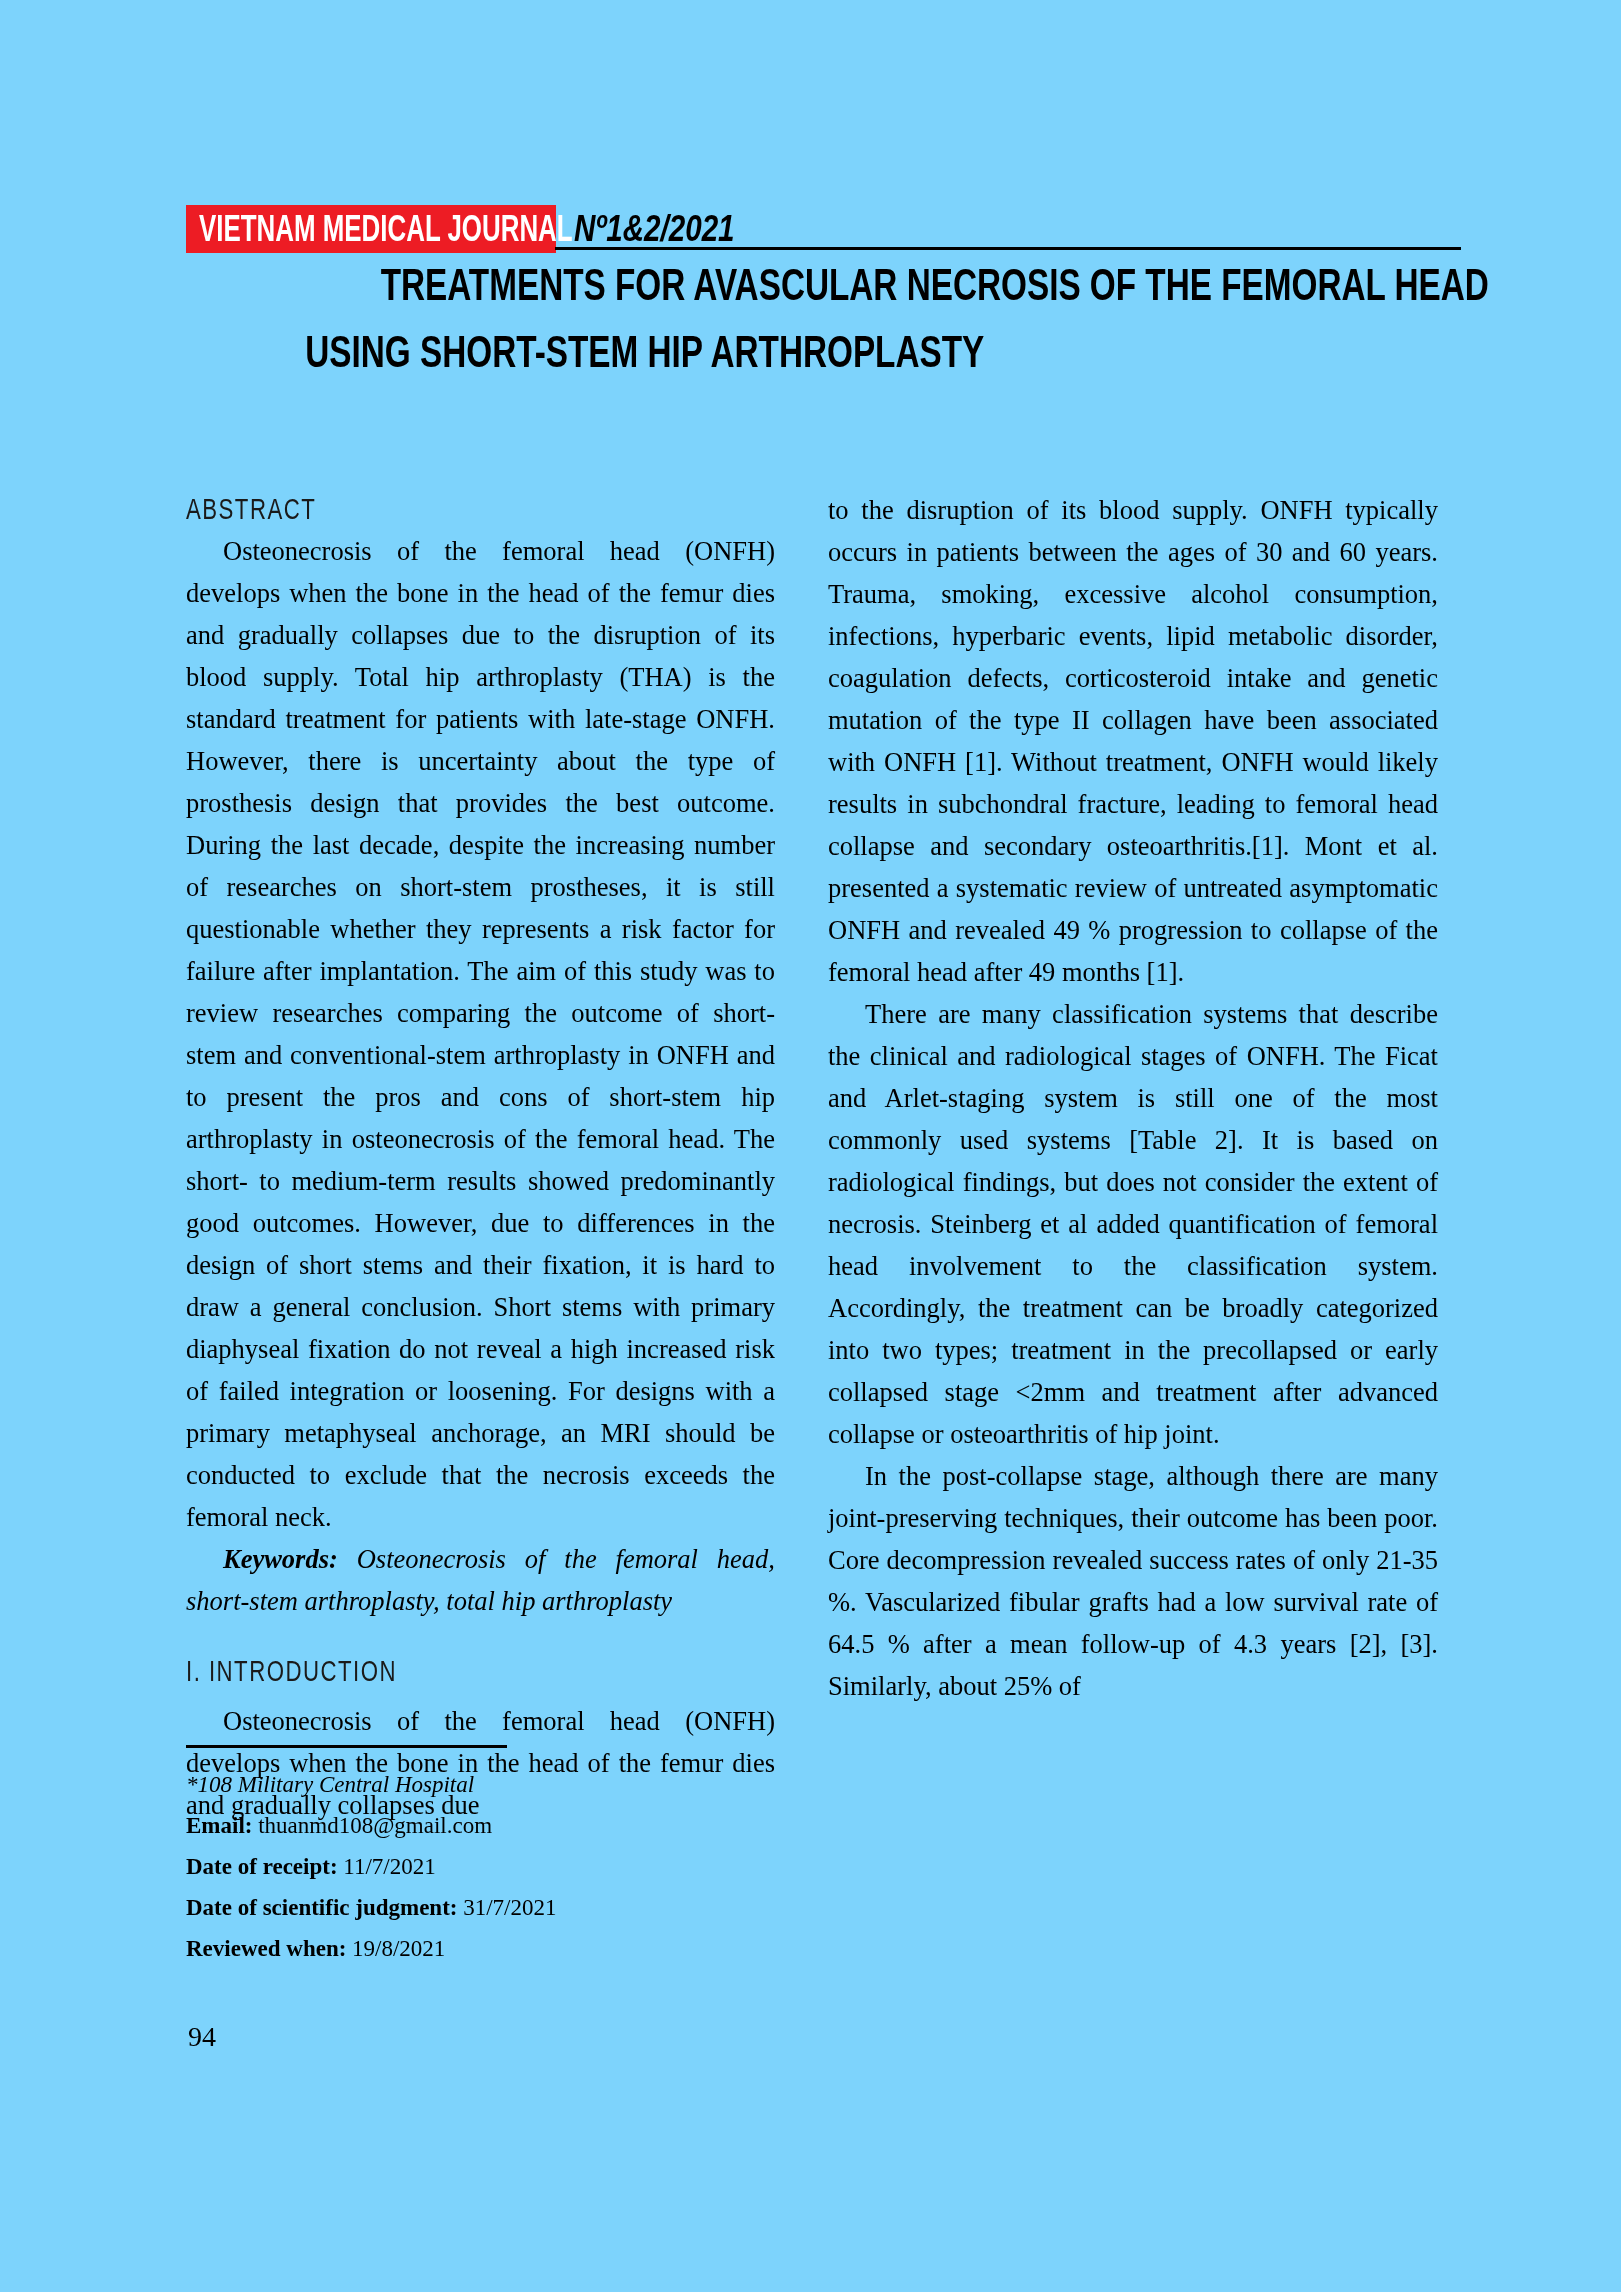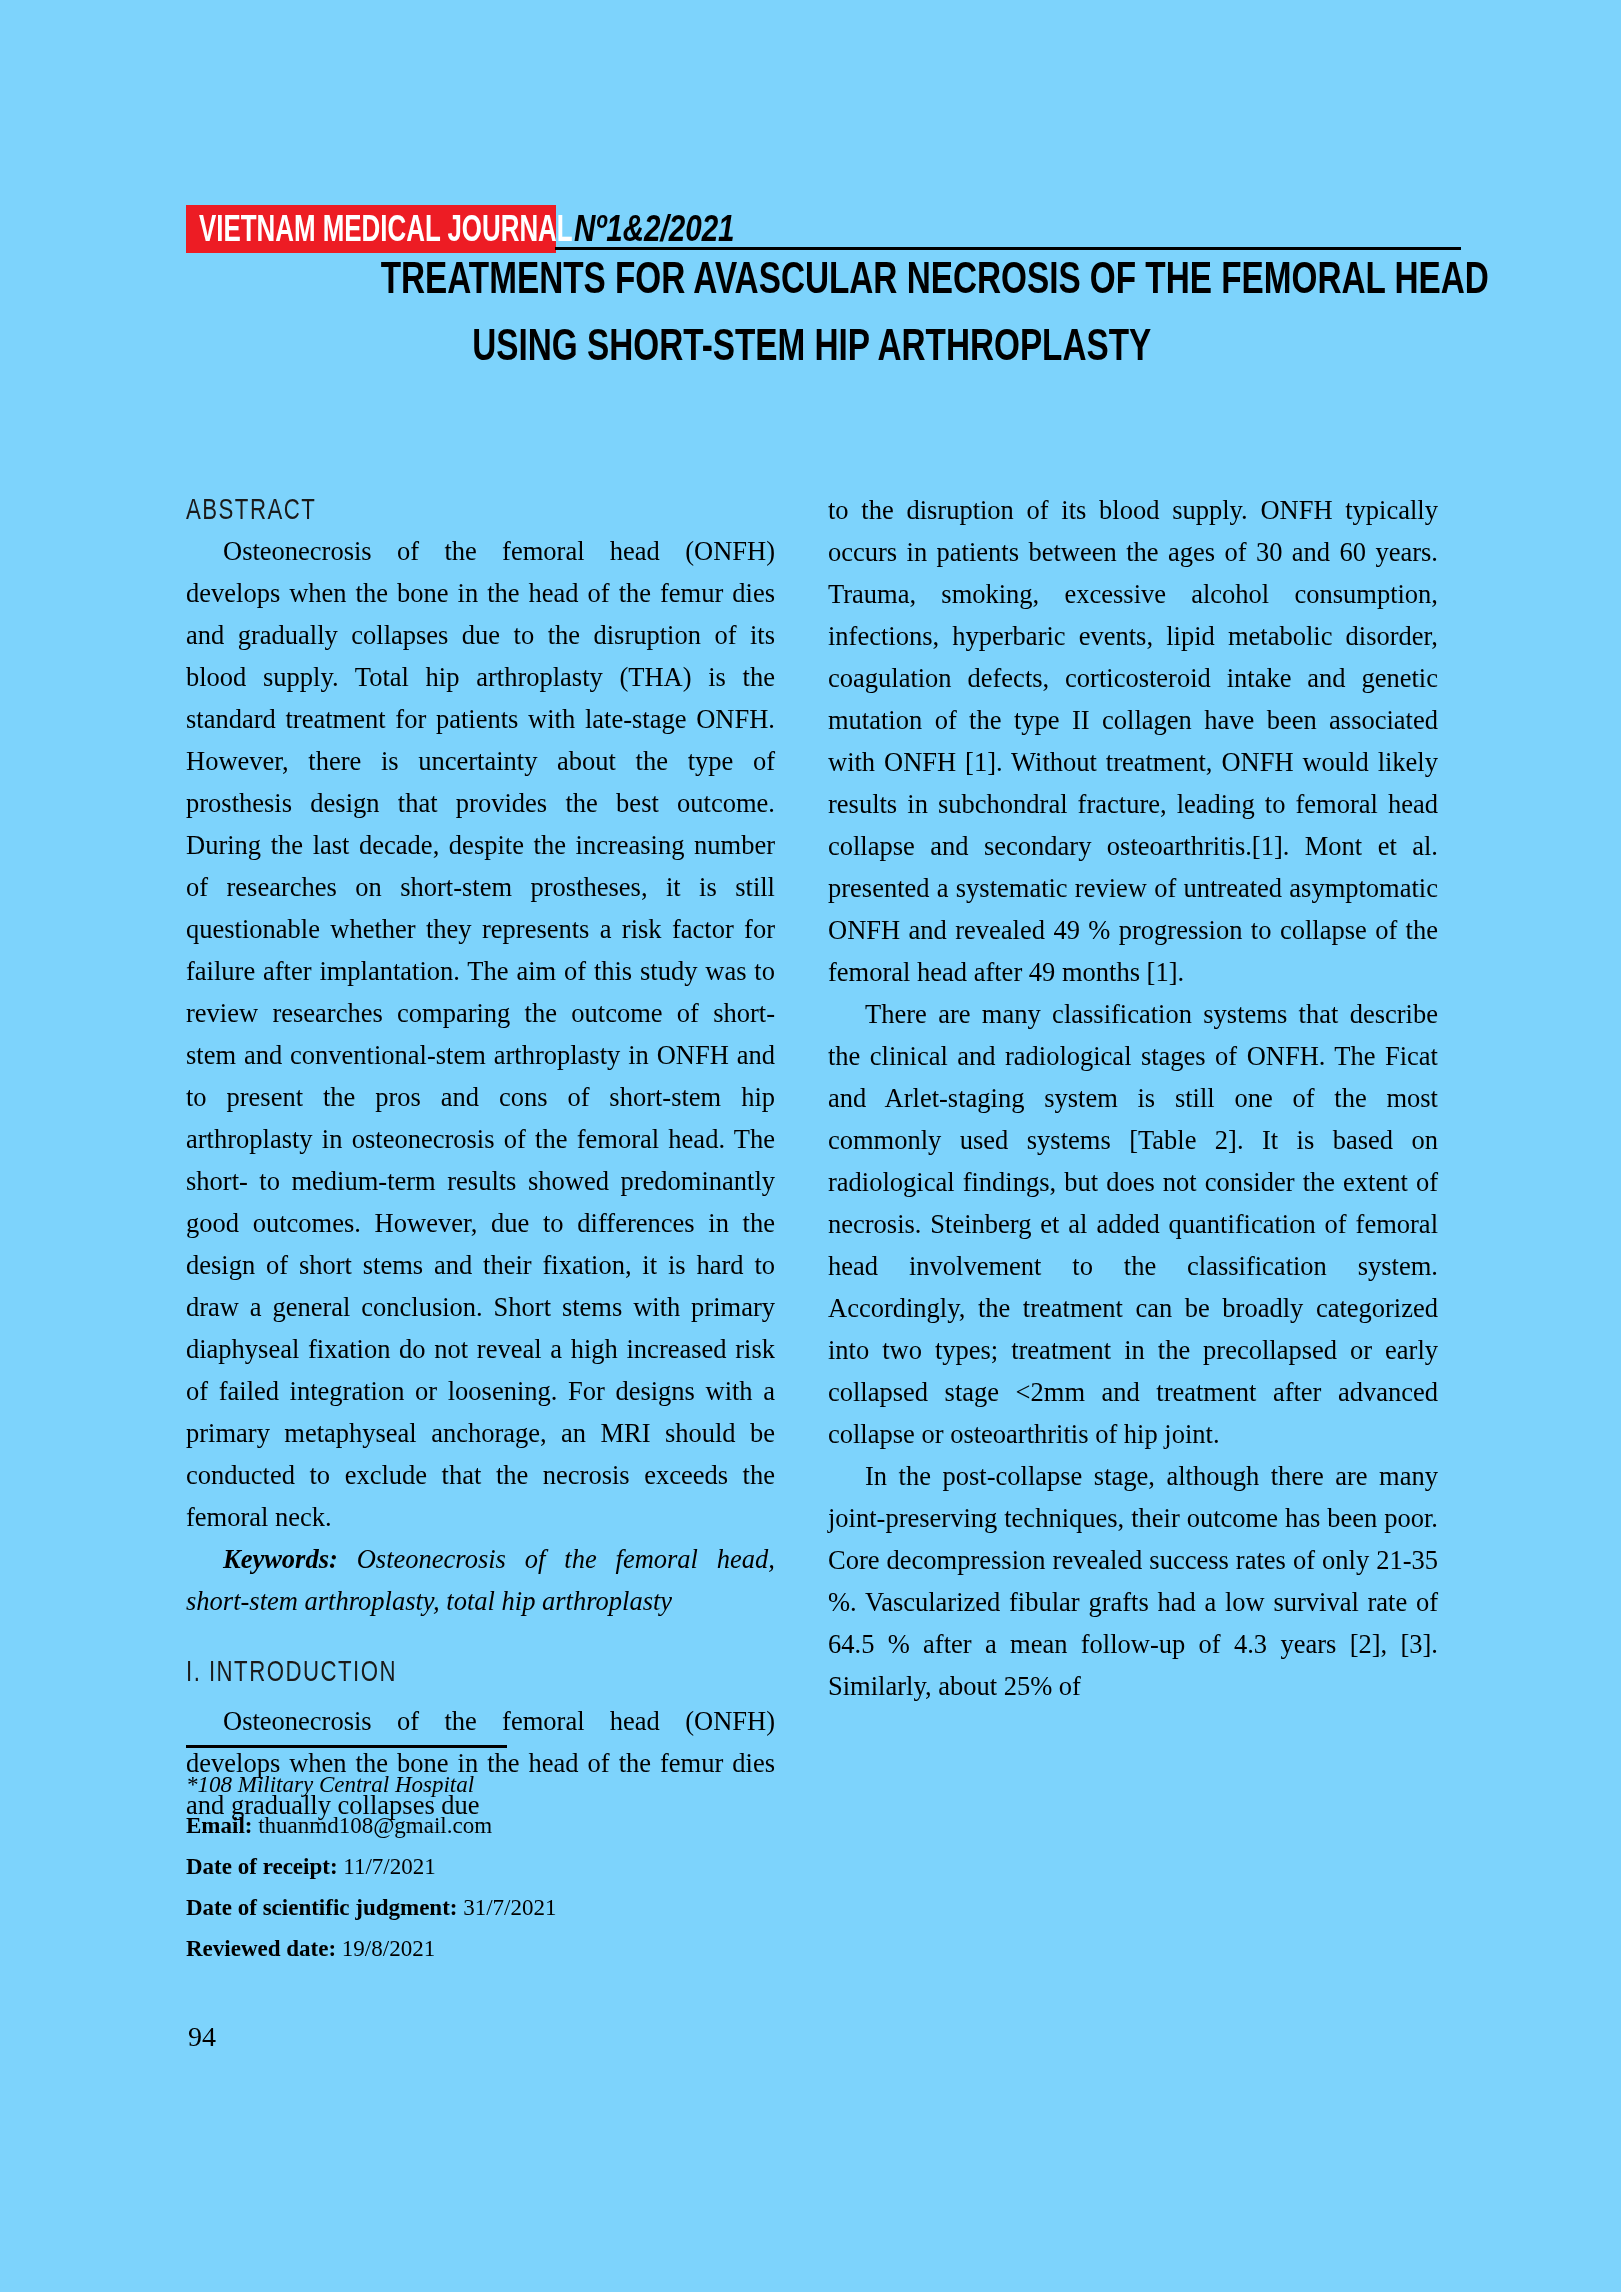--- a/index.html
+++ b/index.html
@@ -27,21 +27,21 @@
   .issue .cx {
     font-family:"Liberation Sans", sans-serif; font-weight:700; font-style:italic;
     font-size:37px; transform:scaleX(0.80); transform-origin:left center;
   }
   .header-rule {
     position:absolute; left:555px; top:247px; width:906px; height:2.9px;
     background:#000;
   }
 
   
-  .title { position:absolute; left:186px; top:249px; width:1252px; text-align:center; }
+  .title { position:absolute; left:186px; top:256px; width:1252px; text-align:left; }
   .title-line { line-height:57px; }
   .title-line .cx {
     font-family:"Liberation Sans", sans-serif; font-weight:700; font-size:45px;
     letter-spacing:0px; transform:scaleX(0.74); transform-origin:center center;
   }
 
   
   .authors { position:absolute; left:186px; top:409px; width:1252px; text-align:right; }
   .authors .cx {
     font-family:"Liberation Sans", sans-serif; font-weight:400; font-size:28px;
@@ -118,21 +118,21 @@
     </div>
     <p class="body indent">Osteonecrosis of the femoral head (ONFH) develops when the bone in the head of the femur dies and gradually collapses due</p>
   </div>
 
   <div class="footnote">
     <div class="footnote-rule"></div>
     <p class="fn affiliation">*108 Military Central Hospital</p>
     <p class="fn"><b>Email:</b><span> thuanmd108@gmail.com</span></p>
     <p class="fn"><b>Date of receipt:</b><span> 11/7/2021</span></p>
     <p class="fn"><b>Date of scientific judgment:</b><span> 31/7/2021</span></p>
-    <p class="fn"><b>Reviewed date:</b><span> 19/8/2021</span></p>
+    <p class="fn"><b>Reviewed when:</b><span> 19/8/2021</span></p>
   </div>
 
   <div class="col col-right">
     <p class="body">to the disruption of its blood supply. ONFH typically occurs in patients between the ages of 30 and 60 years. Trauma, smoking, excessive alcohol consumption, infections, hyperbaric events, lipid metabolic disorder, coagulation defects, corticosteroid intake and genetic mutation of the type II collagen have been associated with ONFH [1]. Without treatment, ONFH would likely results in subchondral fracture, leading to femoral head collapse and secondary osteoarthritis.[1]. Mont et al. presented a systematic review of untreated asymptomatic ONFH and revealed 49 % progression to collapse of the femoral head after 49 months [1].</p>
     <p class="body indent">There are many classification systems that describe the clinical and radiological stages of ONFH. The Ficat and Arlet-staging system is still one of the most commonly used systems [Table 2]. It is based on radiological findings, but does not consider the extent of necrosis. Steinberg et al added quantification of femoral head involvement to the classification system. Accordingly, the treatment can be broadly categorized into two types; treatment in the precollapsed or early collapsed stage &lt;2mm and treatment after advanced collapse or osteoarthritis of hip joint.</p>
     <p class="body indent">In the post-collapse stage, although there are many joint-preserving techniques, their outcome has been poor. Core decompression revealed success rates of only 21-35 %. Vascularized fibular grafts had a low survival rate of 64.5 % after a mean follow-up of 4.3 years [2], [3]. Similarly, about 25% of</p>
   </div>
 
   <div class="page-number">94</div>
 

